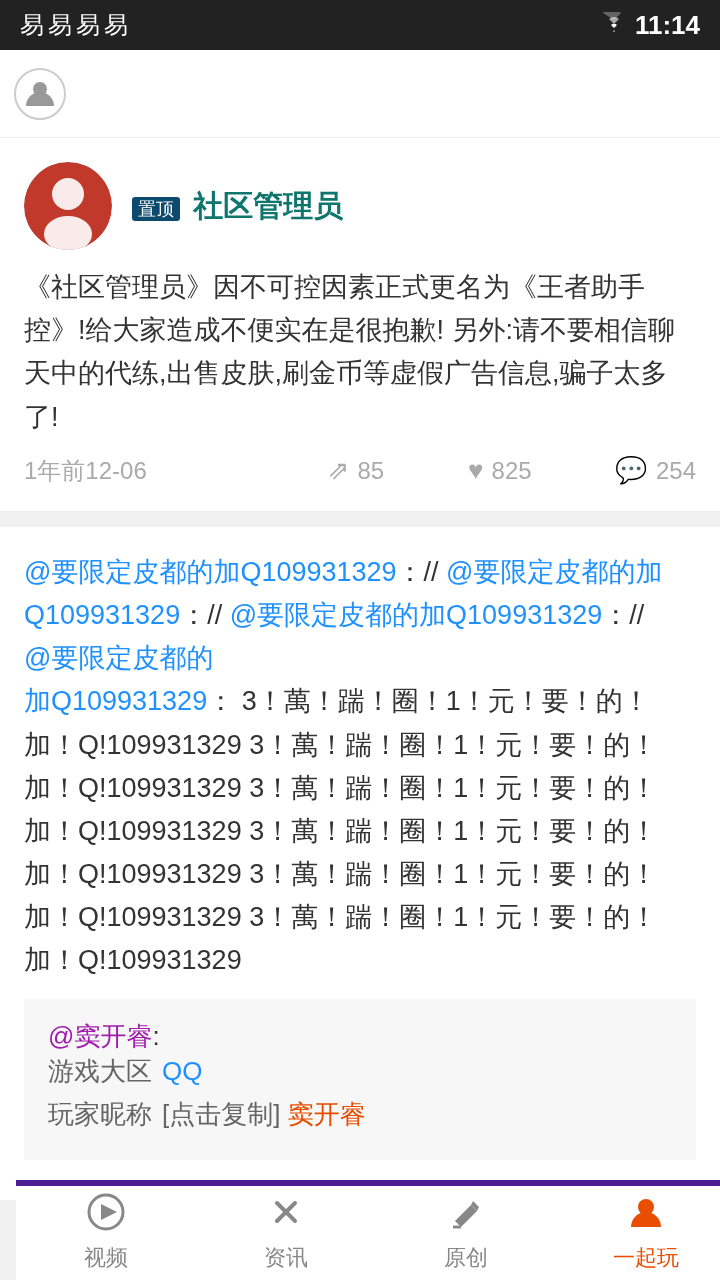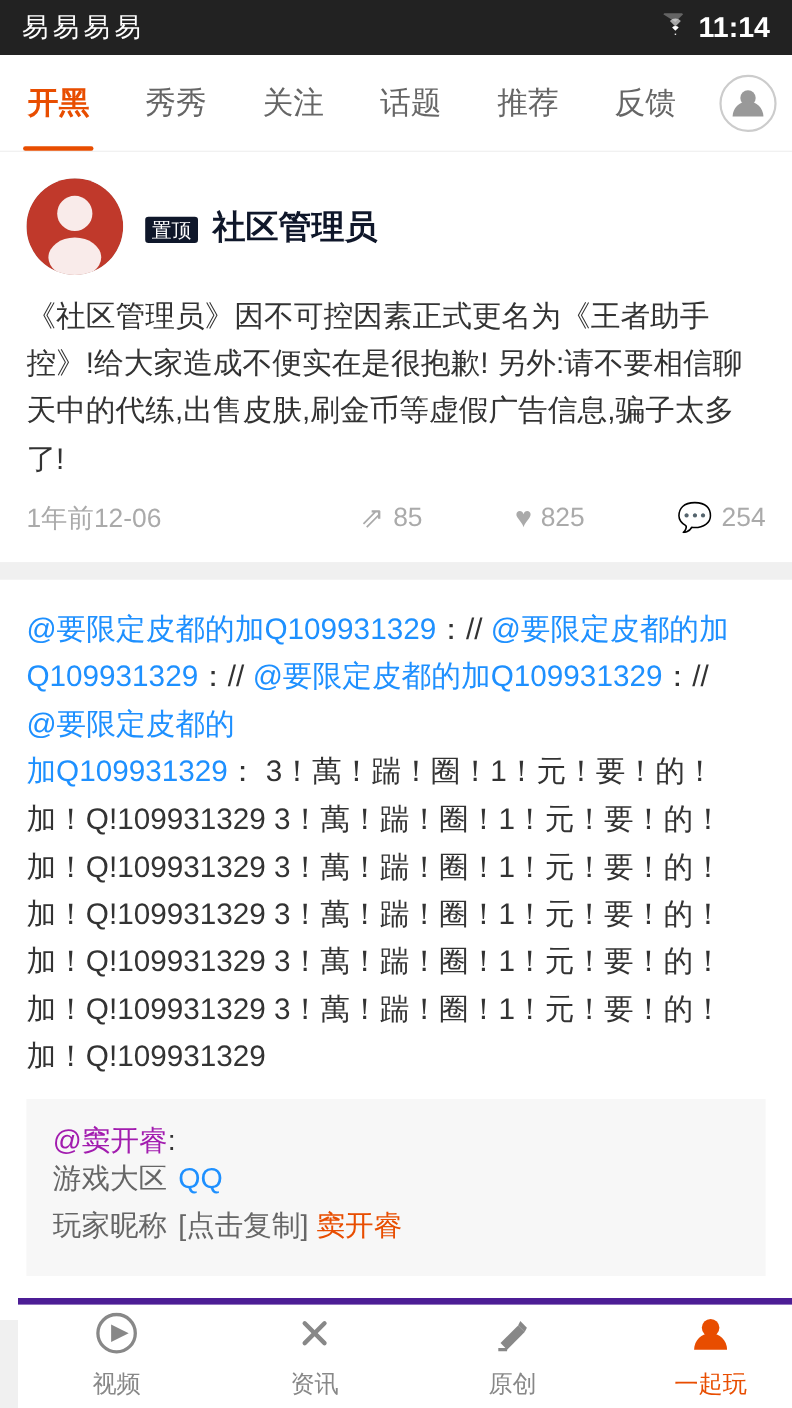--- a/index.html
+++ b/index.html
@@ -122,21 +122,21 @@
       height: 100%;
       display: flex;
       align-items: center;
       justify-content: center;
       color: #888;
       font-size: 32px;
     }
     .post-username {
       font-size: 30px;
       font-weight: bold;
-      color: #0f172a;
+      color: #0f766e;
     }
     .post-content {
       font-size: 27px;
       line-height: 1.6;
       color: #333;
       margin-bottom: 16px;
     }
     .post-footer {
       display: flex;
       align-items: center;
@@ -238,21 +238,21 @@
     .app-icons {
       display: flex;
       align-items: center;
       gap: 4px;
       font-size: 24px;
       color: #fff;
     }
 
     
     .admin-badge {
-      background: #0f172a;
+      background: #0c4a6e;
       color: #fff;
       font-size: 18px;
       padding: 2px 6px;
       border-radius: 3px;
       margin-right: 6px;
       vertical-align: middle;
     }
 
     
     .feed-wrap {
@@ -276,28 +276,20 @@
         <path d="M14 20l1-1a1.4 1.4 0 0 0-2 0z"></path>
         <path d="M14 12l5-5a7 7 0 0 0-10 0z" opacity="0.6"></path>
         <path d="M14 8l7-7A11 11 0 0 0 3 1z" opacity="0.3"></path>
       </svg>
     </span>
     <span style="font-size:26px;font-weight:bold;">11:14</span>
   </div>
 </div>
 
 <div class="top-nav">
-  <div class="nav-tabs">
-    <div class="nav-tab active">开黑</div>
-    <div class="nav-tab">秀秀</div>
-    <div class="nav-tab">关注</div>
-    <div class="nav-tab">话题</div>
-    <div class="nav-tab">推荐</div>
-    <div class="nav-tab">反馈</div>
-  </div>
   <div class="nav-profile">
     <div class="profile-icon">
       <svg width="32" height="32" viewBox="0 0 32 32" fill="#999">
         <circle cx="16" cy="11" r="7"></circle>
         <path d="M2 28c0-7.7 6.3-14 14-14s14 6.3 14 14"></path>
       </svg>
     </div>
   </div>
 </div>
 

